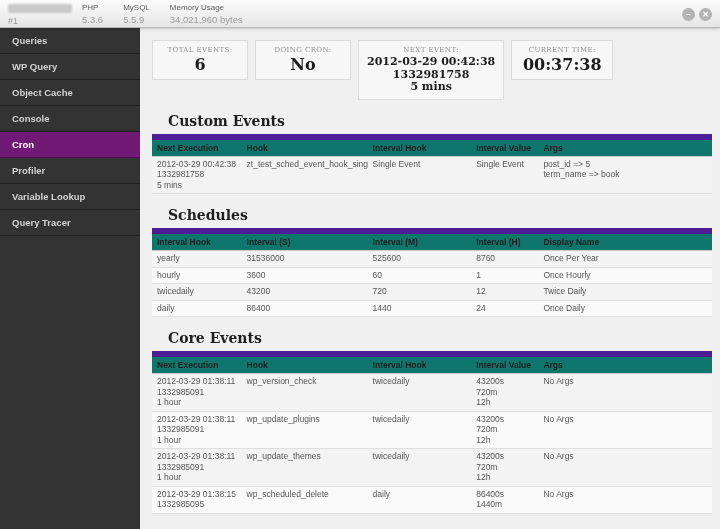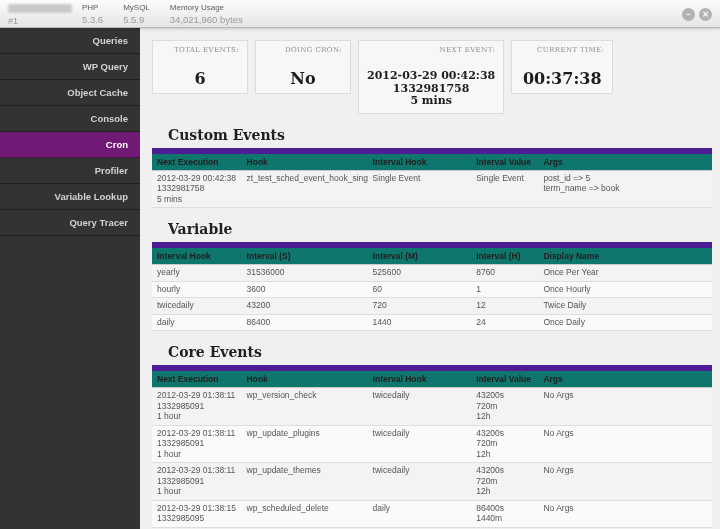--- a/index.html
+++ b/index.html
@@ -34,40 +34,39 @@
     cursor: pointer; user-select: none;
   }
 
   
   .main { display: flex; height: 501px; }
   .sidebar { width: 140px; flex-shrink: 0; background: #333333; }
   .sb-item {
     padding: 7px 12px; font-size: 9.5px; font-weight: bold;
     color: #d2d2d2; cursor: pointer;
     border-bottom: 1px solid rgba(0,0,0,.35);
-    text-align: right;
   }
   .sb-item.active { background: #701a75; color: #ffffff; }
 
   .content { flex: 1; padding: 8px 8px 0 12px; overflow: hidden; background: #f0f0f0; }
 
   
   .stats { white-space: nowrap; margin-top: 4px; }
   .stat-box {
     display: inline-block; vertical-align: top; text-align: center;
     border: 1px solid #dcdcdc; background: #f7f7f7;
     padding: 5px 8px; margin-right: 7px;
   }
   .stat-box:nth-child(1) { min-width: 96px; }
   .stat-box:nth-child(2) { min-width: 96px; }
   .stat-box:nth-child(3) { min-width: 118px; }
   .stat-box:nth-child(4) { min-width: 102px; }
   .stat-label {
     font-family: "DejaVu Serif", serif;
-    font-size: 7px; letter-spacing: .4px; color: #8f8f8f; margin-bottom: 16px; text-align: right;
+    font-size: 7px; letter-spacing: .4px; color: #8f8f8f; margin-bottom: 2px;
   }
   .stat-line { font-family: "DejaVu Serif", serif; font-weight: bold; color: #1c1c1c; }
   .stat-box.large .stat-line { font-size: 16px; line-height: 18px; }
   .stat-box.medium .stat-line { font-size: 11px; line-height: 12.5px; }
 
   
   .section-title {
     font-family: "DejaVu Serif", serif;
     font-size: 14px; font-weight: bold; color: #1f1f1f;
     margin: 13px 0 5px 16px;
@@ -167,21 +166,21 @@
               <td>
                 <div class="cell-line">Single Event</div>
               </td>
               <td>
                 <div class="cell-line">post_id =&gt; 5</div>
                 <div class="cell-line">term_name =&gt; book</div>
               </td>
             </tr>
           </tbody>
         </table>
-        <h2 class="section-title">Variable</h2>
+        <h2 class="section-title">Schedules</h2>
         <table class="data">
           <colgroup>
             <col class="c1">
             <col class="c2">
             <col class="c3">
             <col class="c4">
             <col class="c5">
           </colgroup>
           <thead>
             <tr>

